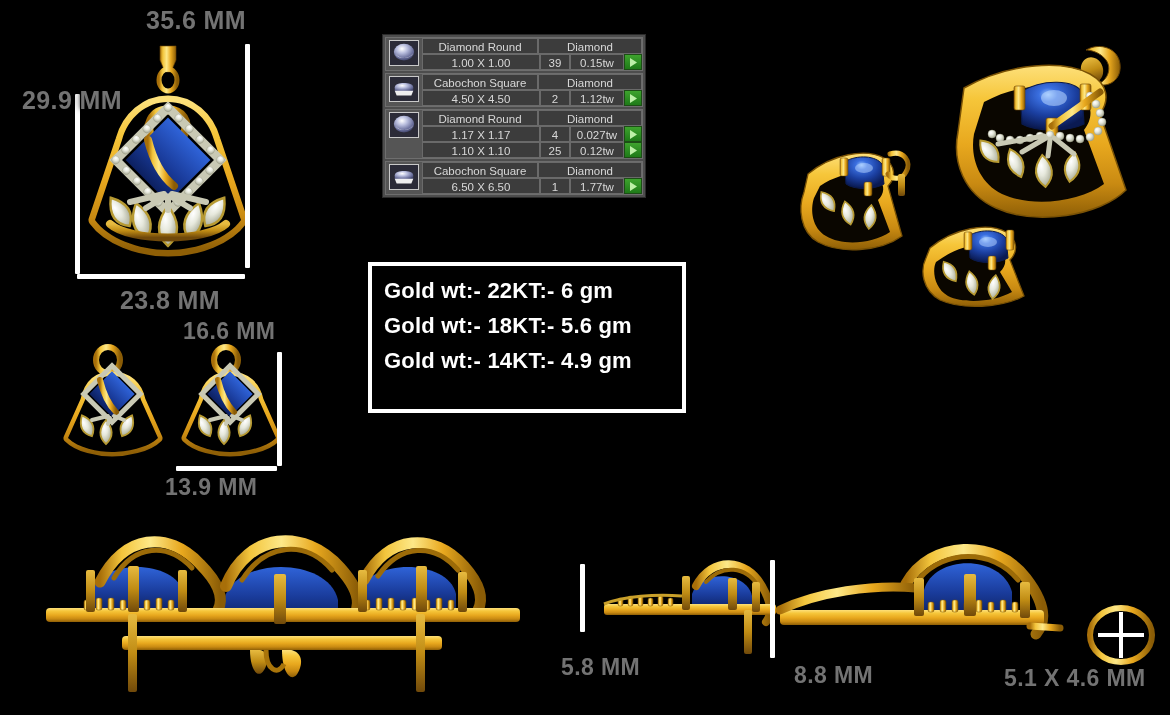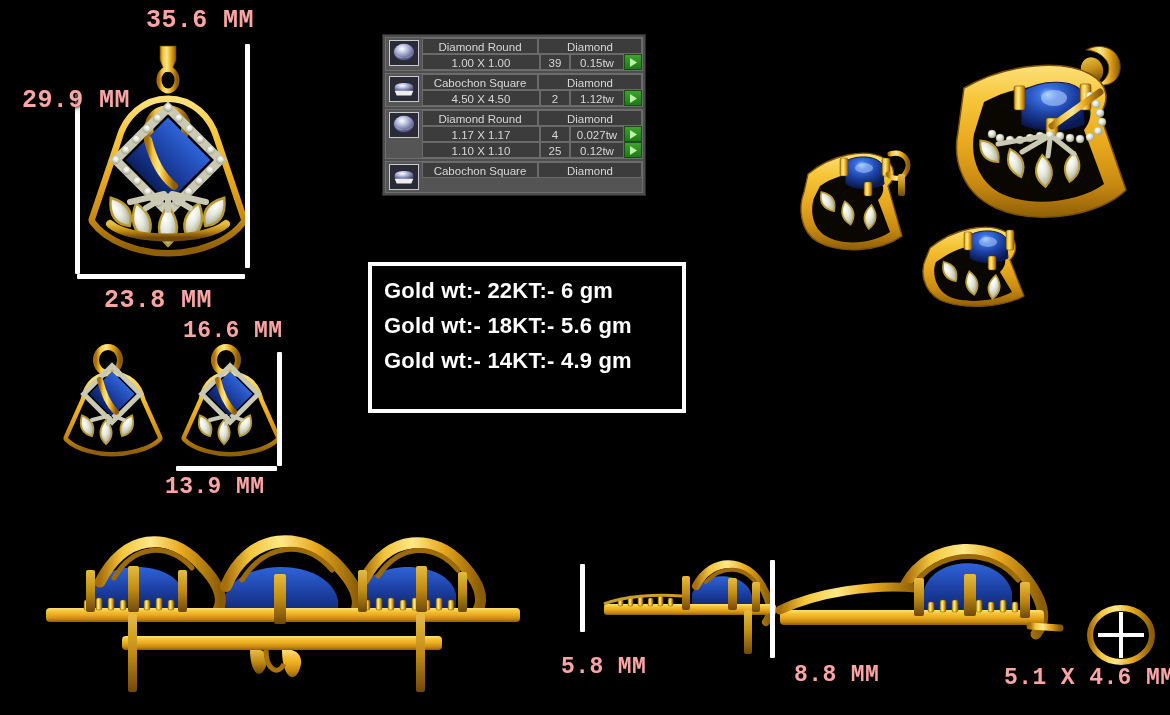--- a/index.html
+++ b/index.html
@@ -5,22 +5,22 @@
 <style>
   html,body{margin:0;padding:0;background:#000;}
   body{
     width:1170px;height:715px;position:relative;overflow:hidden;
     font-family:"Liberation Sans","DejaVu Sans",sans-serif;
     background:#000;color:#fff;
   }
 
   
   .dim{
-    position:absolute;color:#fca5a5;font-weight:bold;
-    font-family:Liberation Mono, monospace;
+    position:absolute;color:#737373;font-weight:bold;
+    font-family:Liberation Sans, sans-serif;
     letter-spacing:.4px;white-space:nowrap;
     text-shadow:0 0 3px #000,0 0 6px #000;
   }
   .dim-lg{font-size:25px;}
   .dim-md{font-size:23px;}
 
   
   .rule-v{position:absolute;background:#fff;width:5px;border-radius:1px;}
   .rule-h{position:absolute;background:#fff;height:5px;border-radius:1px;}
 
@@ -206,21 +206,21 @@
     <path d="M32 180 C52 198 128 198 148 180" fill="none" stroke="url(#goldDk)" stroke-width="8" stroke-linecap="round"></path>
   </svg>
 </div>
 
 <div class="rule-v" style="left:245px;top:44px;height:224px;"></div>
 <div class="rule-v" style="left:75px;top:94px;height:180px;"></div>
 <div class="rule-h" style="left:77px;top:274px;width:168px;"></div>
 
 <div class="dim dim-lg" style="left:146px;top:6px;">35.6 MM</div>
 <div class="dim dim-lg" style="left:22px;top:52px;margin-top:34px;">29.9 MM</div>
-<div class="dim dim-lg" style="left:104px;top:286px;">23.8 MM</div>
+<div class="dim dim-lg" style="left:120px;top:286px;">23.8 MM</div>
 
 <div class="art" style="left:62px;top:342px;width:110px;height:112px;">
   <svg width="110" height="112" viewBox="0 0 110 112">
     <ellipse cx="46" cy="18" rx="12" ry="13" fill="none" stroke="url(#goldH)" stroke-width="6"></ellipse>
     <path d="M50 34 C66 34 76 44 79 58 L96 96 C86 106 64 110 50 110 C36 110 16 106 6 96 L23 58 C26 44 34 34 50 34 Z" fill="none" stroke="url(#gold)" stroke-width="9" stroke-linejoin="round"></path>
     <path d="M50 34 C66 34 76 44 79 58 L96 96 C86 106 64 110 50 110 C36 110 16 106 6 96 L23 58 C26 44 34 34 50 34 Z" fill="#000"></path>
     <g transform="translate(50,52) rotate(45)">
       <rect x="-20" y="-20" width="40" height="40" fill="none" stroke="#c9c9b4" stroke-width="5"></rect>
       <rect x="-16" y="-16" width="32" height="32" fill="url(#gemFlat)"></rect>
     </g>
@@ -382,20 +382,30 @@
             <rect width="30" height="26" fill="#2b2b38"></rect>
           <path d="M5 11 C5 5 25 5 25 11 L25 16 L5 16 Z" fill="url(#icoGem)"></path>
           <path d="M5 15 L25 15 L23 20 L7 20 Z" fill="#fff" opacity=".92"></path>
         </svg>
       </span>
     </div>
     <div class="grp-rows">
       <div class="row hdr">
         <span class="cell c-name">Cabochon Square</span>
         <span class="cell c-type">Diamond</span>
+      </div>
+      <div class="row">
+        <span class="cell c-size">6.50 X 6.50</span>
+        <span class="cell c-qty">1</span>
+        <span class="cell c-wt">1.77tw</span>
+        <span class="cell c-go">
+          <svg width="8" height="9" viewBox="0 0 8 9">
+              <path d="M1 0 L8 4.5 L1 9 Z" fill="#bdf0a8"></path>
+            </svg>
+        </span>
       </div>
     </div>
   </div>
 </div>
 
 <div id="weight-box">
   <div class="wline">Gold wt:- 22KT:- 6 gm</div>
   <div class="wline">Gold wt:- 18KT:- 5.6 gm</div>
   <div class="wline">Gold wt:- 14KT:- 4.9 gm</div>
 </div>

